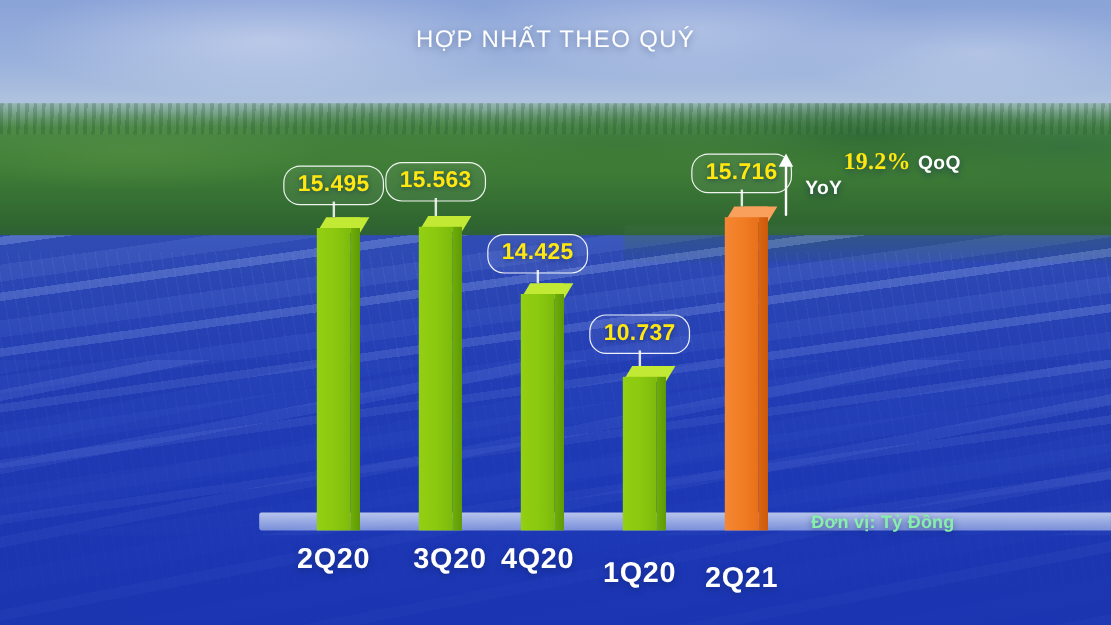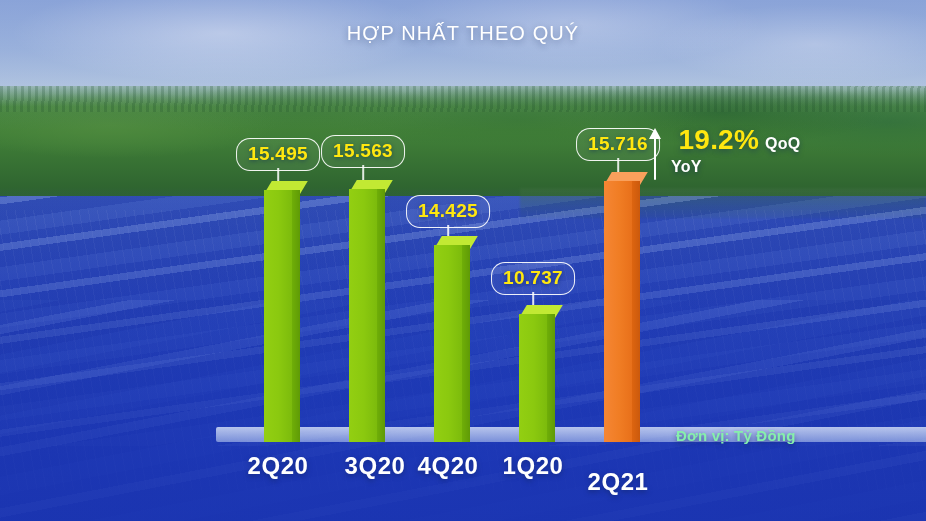--- a/index.html
+++ b/index.html
@@ -220,23 +220,24 @@
   .arrow-up .head {
     position: absolute; left: 1px; top: 0;
     width: 0; height: 0;
     border-left: 6px solid transparent;
     border-right: 6px solid transparent;
     border-bottom: 11px solid #ffffff;
   }
   .growth-rows { display: flex; flex-direction: column; gap: 2px; }
   .growth-row { display: flex; align-items: baseline; gap: 6px; }
   .growth-row .pct {
-    color: #ffe70f; font-size: 28px; font-weight: bold; letter-spacing: .2px;
+    color: #ffe70f; font-size: 20px; font-weight: bold; letter-spacing: .2px;
     text-align: right; min-width: 88px;
     text-shadow: 0 2px 6px rgba(12,32,85,.5);
+    font-family: Liberation Serif, serif;
   }
   .growth-row .per {
     color: #ffffff; font-size: 16px; font-weight: bold; letter-spacing: .3px;
     text-shadow: 0 2px 5px rgba(12,32,85,.5);
   }
 
   
   .unit {
     position: absolute; left: 676px; top: 427px; z-index: 22;
     color: #86efac; font-size: 15px; font-weight: bold; letter-spacing: .2px;
@@ -302,21 +303,21 @@
         <div class="bar-group g" style="left: 503px; height: 128px;">
           <div class="bar-top">
             <i></i>
             <i class="b"></i>
           </div>
           <div class="bar-side"></div>
           <div class="bar-front"></div>
         </div>
         <div class="pill" style="left: 517px; top: 262px;">10.737</div>
         <div class="connector" style="left: 517px; top: 292px; height: 13px;"></div>
-        <div class="xlabel" style="left: 517px;">1Q20</div>
+        <div class="xlabel" style="left: 517px; margin-top: 12px;">1Q20</div>
         <div class="bar-group o" style="left: 588px; height: 261px;">
           <div class="bar-top">
             <i></i>
             <i class="b"></i>
           </div>
           <div class="bar-side"></div>
           <div class="bar-front"></div>
         </div>
         <div class="pill" style="left: 602px; top: 128px;">15.716</div>
         <div class="connector" style="left: 602px; top: 158px; height: 14px;"></div>

